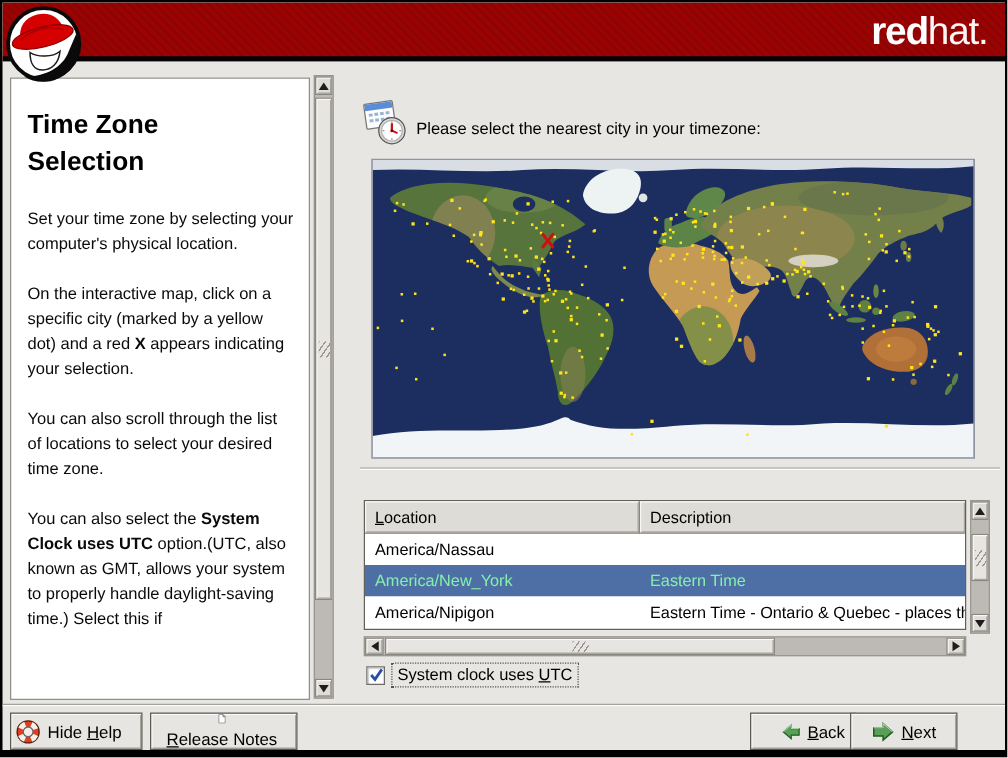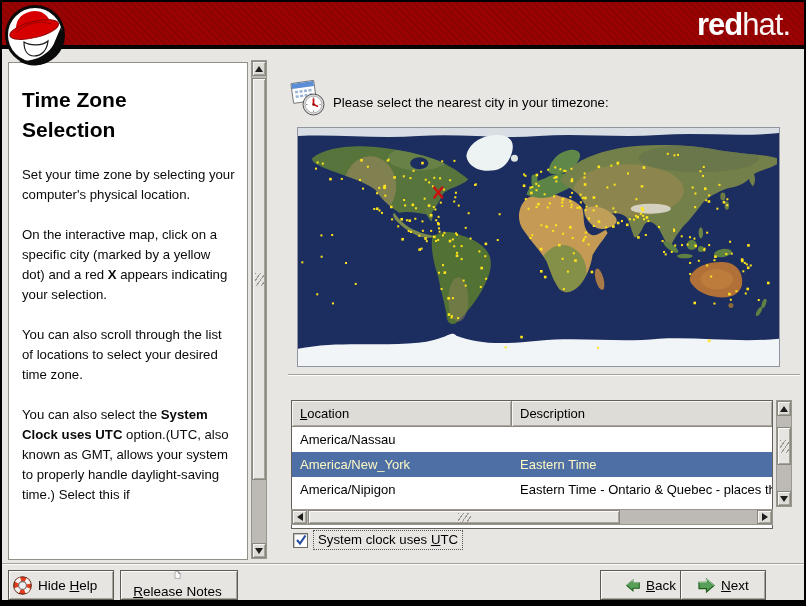--- a/index.html
+++ b/index.html
@@ -56,33 +56,33 @@
   #tz-icon { position:absolute; left:286px; top:77px; width:38px; height:38px; }
   #prompt { position:absolute; left:331px; top:93px; font-size:13.2px; }
   #map {
     position:absolute; left:296px; top:126px; width:481px; height:238px;
     outline:1px solid rgba(40,50,80,.45); cursor:crosshair;
   }
   #map svg { display:block; width:100%; height:100%; }
   #divider { position:absolute; left:286px; top:372px; width:512px; height:2px;
     border-top:1px solid #a5a29c; border-bottom:1px solid #fdfdfc; }
   
-  #tz-table { position:absolute; left:289px; top:398px; width:482px; height:129px;
+  #tz-table { position:absolute; left:289px; top:398px; width:482px; height:104px;
     background:#fff; border:1px solid #63605a; }
   #thead { display:flex; height:26px; }
   .hcell {
     background:#dedcd7; border-right:1px solid #8a8781; border-bottom:1px solid #8a8781;
     box-shadow:inset 1px 1px 0 #f7f6f4, inset -1px -1px 0 #aaa79f;
     font-size:13px; line-height:25px; padding-left:8px; cursor:pointer;
   }
   .hcell.c0 { width:220px; } .hcell.c1 { flex:1; border-right:none; }
   .trow { display:flex; height:25px; font-size:13px; line-height:25px; cursor:pointer; }
   .trow .cell { padding-left:8px; white-space:nowrap; overflow:hidden; }
   .trow .loc { width:220px; } .trow .desc { flex:1; }
-  .trow.sel { background:#4d6fa6; color:#fef9c3; }
+  .trow.sel { background:#4d6fa6; color:#86efac; }
   #tbl-vsb { left:774px; top:398px; width:16px; height:107px; }
   #tbl-hsb { left:289px; top:507px; width:482px; height:16px; }
   
   #utc-row { position:absolute; left:291px; top:528px; display:flex; align-items:center; height:20px; }
   #utc-box { width:15px; height:15px; background:#fff; border:1px solid #6e6b65;
     box-shadow:inset 1px 1px 1px rgba(0,0,0,.25); margin-right:5px; cursor:pointer;
     display:flex; align-items:center; justify-content:center; }
   #utc-label { font-size:13.2px; border:1px dotted #555; padding:1px 4px 2px 4px; cursor:pointer; }
   
   #footer-sep { position:absolute; left:0; right:0; top:561px; height:2px;

